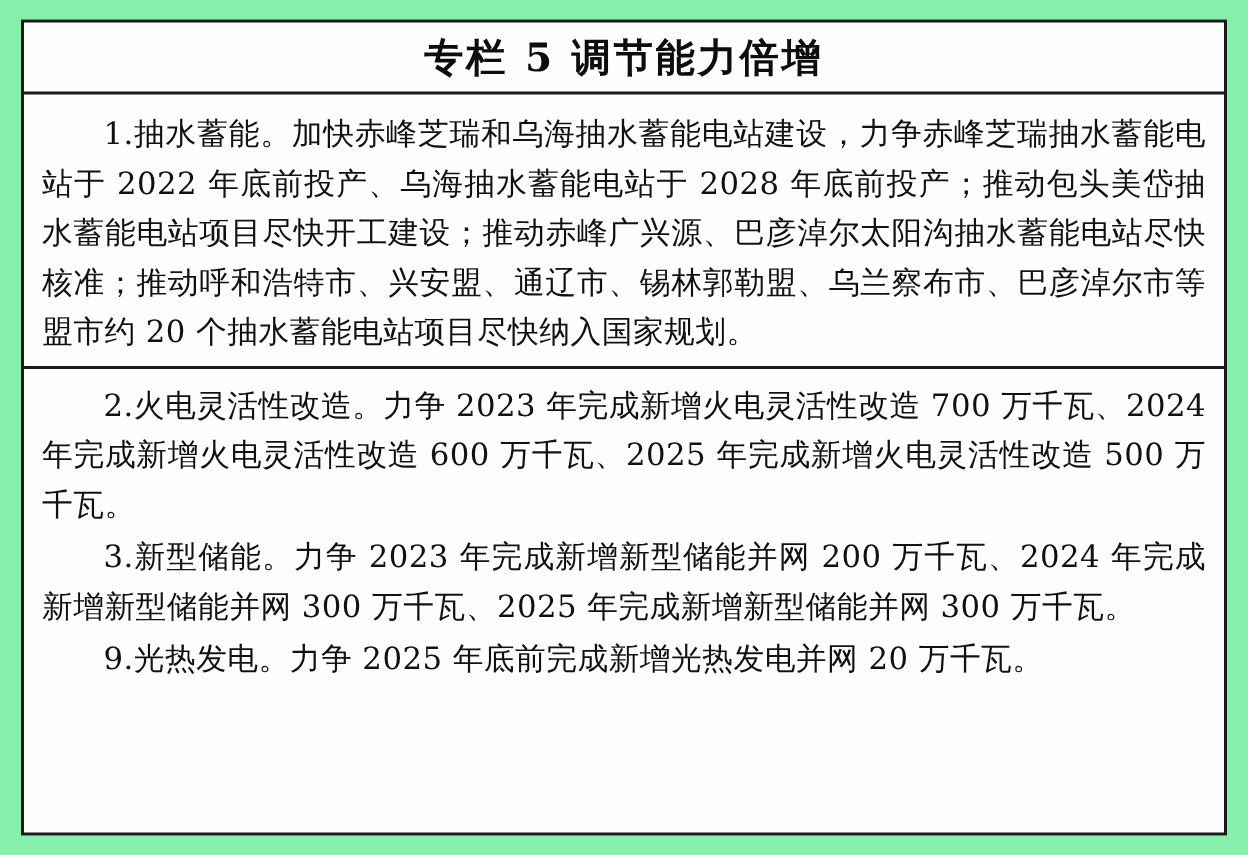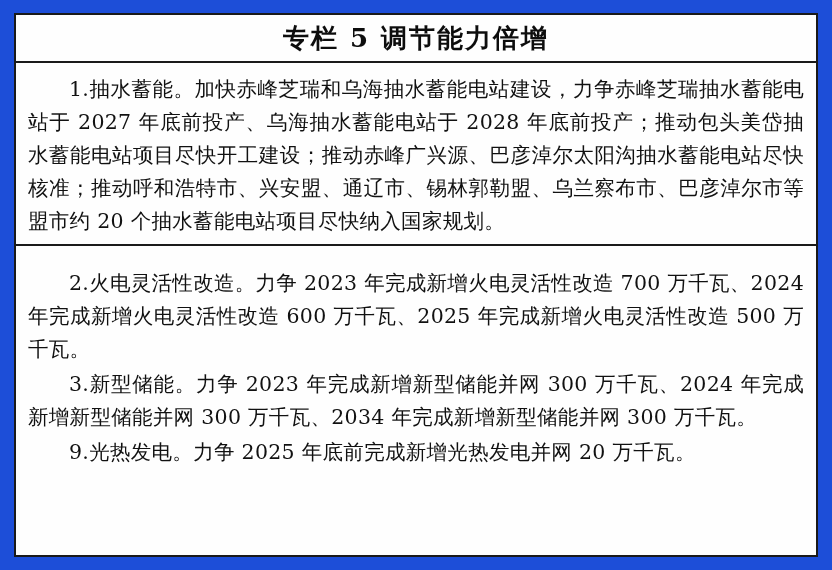--- a/index.html
+++ b/index.html
@@ -11,21 +11,21 @@
     width: 832px;
     height: 570px;
     font-family: "Liberation Serif", "DejaVu Serif", serif;
     color: #111111;
     overflow: hidden;
   }
   .page {
     position: relative;
     width: 832px;
     height: 570px;
-    background: #1d4ed8;
+    background: #86efac;
     box-sizing: border-box;
   }
   .box {
     position: absolute;
     left: 14px;
     top: 13px;
     width: 804px;
     height: 544px;
     border: 2px solid #1a1a1a;
     box-sizing: border-box;
@@ -61,36 +61,36 @@
     letter-spacing: 0.3px;
     color: #111111;
     margin: 0 0 2px 0;
     text-indent: 2em;
     font-family: "DejaVu Serif", "Liberation Serif", serif;
   }
   .para:last-child {
     margin-bottom: 0;
   }
   .section-2 {
-    padding-top: 21px;
+    padding-top: 8px;
     flex: 1;
   }
 </style>
 </head>
 <body>
 
 <div class="page">
   <div class="box">
 
     <div class="box-title">专栏 5   调节能力倍增</div>
 
     <div class="section section-divided">
-      <p class="para">1.抽水蓄能。加快赤峰芝瑞和乌海抽水蓄能电站建设，力争赤峰芝瑞抽水蓄能电站于 2027 年底前投产、乌海抽水蓄能电站于 2028 年底前投产；推动包头美岱抽水蓄能电站项目尽快开工建设；推动赤峰广兴源、巴彦淖尔太阳沟抽水蓄能电站尽快核准；推动呼和浩特市、兴安盟、通辽市、锡林郭勒盟、乌兰察布市、巴彦淖尔市等盟市约 20 个抽水蓄能电站项目尽快纳入国家规划。</p>
+      <p class="para">1.抽水蓄能。加快赤峰芝瑞和乌海抽水蓄能电站建设，力争赤峰芝瑞抽水蓄能电站于 2022 年底前投产、乌海抽水蓄能电站于 2028 年底前投产；推动包头美岱抽水蓄能电站项目尽快开工建设；推动赤峰广兴源、巴彦淖尔太阳沟抽水蓄能电站尽快核准；推动呼和浩特市、兴安盟、通辽市、锡林郭勒盟、乌兰察布市、巴彦淖尔市等盟市约 20 个抽水蓄能电站项目尽快纳入国家规划。</p>
     </div>
 
     <div class="section section-2">
       <p class="para">2.火电灵活性改造。力争 2023 年完成新增火电灵活性改造 700 万千瓦、2024 年完成新增火电灵活性改造 600 万千瓦、2025 年完成新增火电灵活性改造 500 万千瓦。</p>
-      <p class="para">3.新型储能。力争 2023 年完成新增新型储能并网 300 万千瓦、2024 年完成新增新型储能并网 300 万千瓦、2034 年完成新增新型储能并网 300 万千瓦。</p>
+      <p class="para">3.新型储能。力争 2023 年完成新增新型储能并网 200 万千瓦、2024 年完成新增新型储能并网 300 万千瓦、2025 年完成新增新型储能并网 300 万千瓦。</p>
       <p class="para">9.光热发电。力争 2025 年底前完成新增光热发电并网 20 万千瓦。</p>
     </div>
 
   </div>
 </div>
 
 </body></html>

